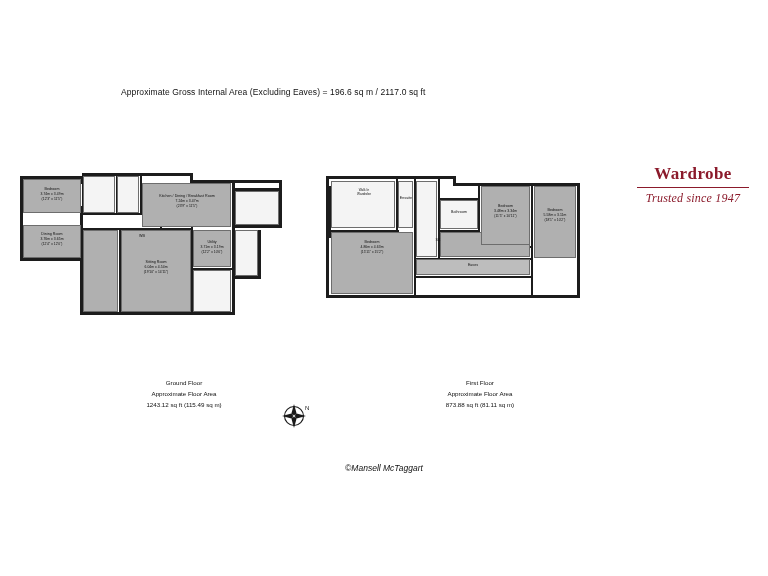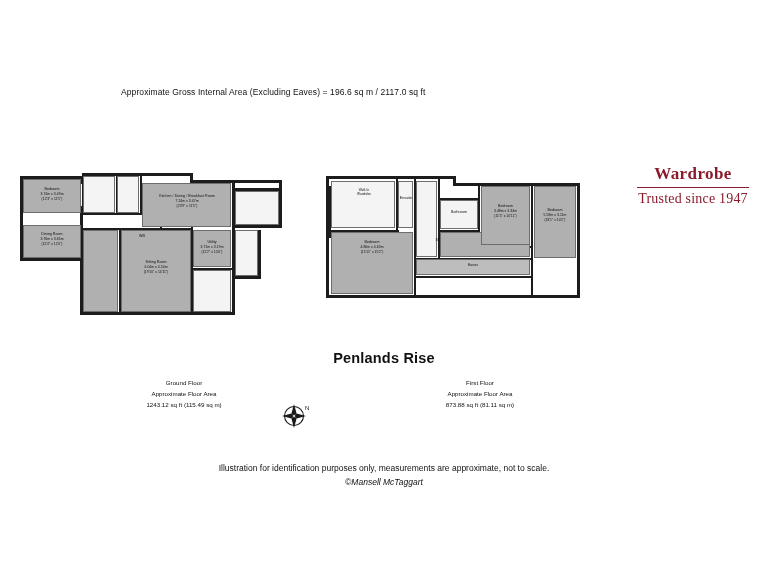--- a/index.html
+++ b/index.html
@@ -127,22 +127,23 @@
     line-height: 1.05;
   }
   .logo .rule {
     width: 112px;
     height: 1px;
     background: #8b1a2b;
     margin: 4px auto 3px auto;
   }
   .logo .tag {
     display: block;
-    font-size: 14px;
+    font-size: 12px;
     color: #8b1a2b;
+    font-style: italic;
     letter-spacing: 0.2px;
   }
 
   
   .footer {
     position: absolute;
     left: 0;
     right: 0;
     top: 461px;
     text-align: center;
@@ -293,21 +294,20 @@
       <span class="dimi">(15'11" x 15'2")</span>
     </div>
     <div class="label" style="left:113px; top:70px; width:14px;">
       <span class="nm">SK</span>
     </div>
     <div class="label" style="left:128px; top:95px; width:54px;">
       <span class="nm">Eaves</span>
     </div>
   </div>
 
-  <div class="plan-title">Penlands Rise</div>
 
   <div class="floor-caption" id="ground-caption">
     <div>Ground Floor</div>
     <div>Approximate Floor Area</div>
     <div>1243.12 sq ft (115.49 sq m)</div>
   </div>
 
   <div class="floor-caption" id="first-caption">
     <div>First Floor</div>
     <div>Approximate Floor Area</div>
@@ -326,17 +326,16 @@
     <span class="n-letter">N</span>
   </div>
 
   <div class="logo">
     <span class="l2">Wardrobe</span>
     <div class="rule"></div>
     <span class="tag">Trusted since 1947</span>
   </div>
 
   <div class="footer">
-    <div>Illustration for identification purposes only, measurements are approximate, not to scale.</div>
     <div class="line2">©Mansell McTaggart</div>
   </div>
 
 </div>
 
 </body></html>

